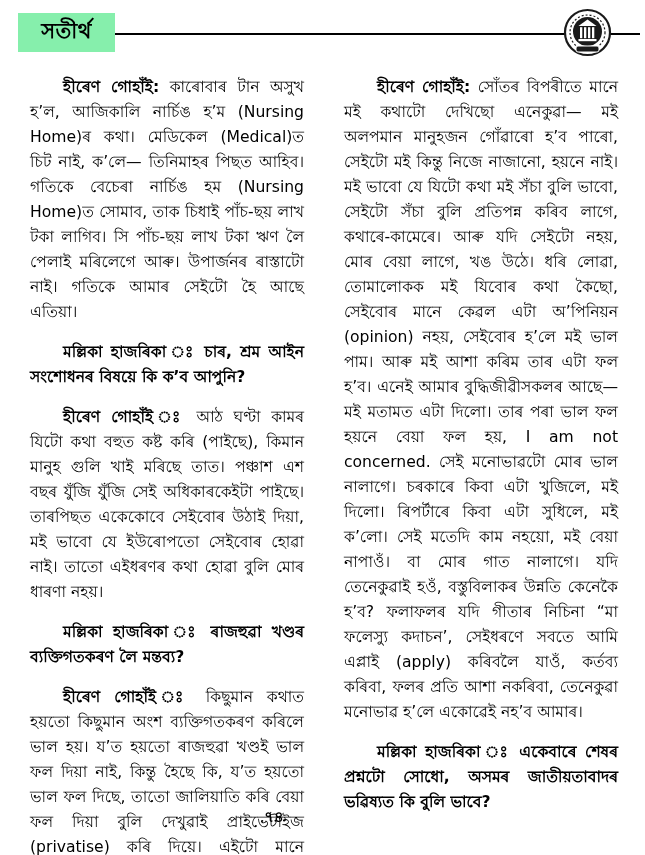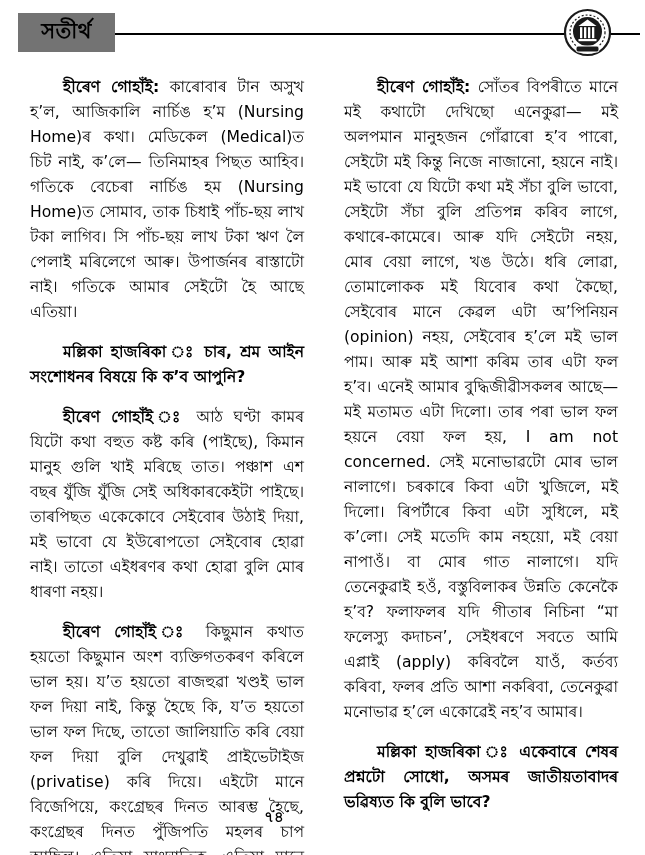--- a/index.html
+++ b/index.html
@@ -4,21 +4,21 @@
 <style>
   html,body{margin:0;padding:0;}
   body{
     width:645px;height:855px;position:relative;background:#ffffff;color:#000;
     font-family:"DejaVu Sans","Liberation Sans",sans-serif;
     overflow:hidden;
   }
   
   .masthead-box{
     position:absolute;left:18px;top:13px;width:97px;height:39px;
-    background:#737373;display:flex;align-items:center;justify-content:center;
+    background:#86efac;display:flex;align-items:center;justify-content:center;
     font-weight:bold;font-size:21px;letter-spacing:.5px;
   }
   .header-rule{
     position:absolute;left:115px;top:33px;width:525px;height:2px;background:#000;
   }
   .logo{
     position:absolute;left:563px;top:8px;width:49px;height:49px;
   }
   
   .col{
@@ -54,20 +54,21 @@
   <rect x="25" y="19.2" width="2.3" height="11" fill="#ffffff"></rect>
   <rect x="29" y="19.2" width="2.3" height="11" fill="#ffffff"></rect>
   <rect x="15.5" y="31" width="18" height="2.2" fill="#ffffff"></rect>
   <rect x="13" y="38" width="23" height="6" rx="2" fill="#1a1a1a" stroke="#ffffff" stroke-width="1"></rect>
 </svg>
 
 <div class="col left">
   <p class="para"><span class="speaker">হীৰেণ গোহাঁই:</span><span> কাৰোবাৰ টান অসুখ হ’ল, আজিকালি নাৰ্চিঙ হ’ম (Nursing Home)ৰ কথা। মেডিকেল (Medical)ত চিট নাই, ক’লে— তিনিমাহৰ পিছত আহিব। গতিকে বেচেৰা নাৰ্চিঙ হম (Nursing Home)ত সোমাব, তাক চিধাই পাঁচ-ছয় লাখ টকা লাগিব। সি পাঁচ-ছয় লাখ টকা ঋণ লৈ পেলাই মৰিলেগে আৰু। উপাৰ্জনৰ ৰাস্তাটো নাই। গতিকে আমাৰ সেইটো হৈ আছে এতিয়া।</span></p>
   <p class="para q"><span class="speaker">মল্লিকা হাজৰিকা ঃ</span><span> চাৰ, শ্ৰম আইন সংশোধনৰ বিষয়ে কি ক’ব আপুনি?</span></p>
   <p class="para"><span class="speaker">হীৰেণ গোহাঁই ঃ</span><span> আঠ ঘণ্টা কামৰ যিটো কথা বহুত কষ্ট কৰি (পাইছে), কিমান মানুহ গুলি খাই মৰিছে তাত। পঞ্চাশ এশ বছৰ যুঁজি যুঁজি সেই অধিকাৰকেইটা পাইছে। তাৰপিছত একেকোবে সেইবোৰ উঠাই দিয়া, মই ভাবো যে ইউৰোপতো সেইবোৰ হোৱা নাই। তাতো এইধৰণৰ কথা হোৱা বুলি মোৰ ধাৰণা নহয়।</span></p>
+  <p class="para q"><span class="speaker">মল্লিকা হাজৰিকা ঃ</span><span> ৰাজহুৱা খণ্ডৰ ব্যক্তিগতকৰণ লৈ মন্তব্য?</span></p>
   <p class="para"><span class="speaker">হীৰেণ গোহাঁই ঃ</span><span> কিছুমান কথাত হয়তো কিছুমান অংশ ব্যক্তিগতকৰণ কৰিলে ভাল হয়। য’ত হয়তো ৰাজহুৱা খণ্ডই ভাল ফল দিয়া নাই, কিন্তু হৈছে কি, য’ত হয়তো ভাল ফল দিছে, তাতো জালিয়াতি কৰি বেয়া ফল দিয়া বুলি দেখুৱাই প্ৰাইভেটাইজ (privatise) কৰি দিয়ে। এইটো মানে বিজেপিয়ে, কংগ্ৰেছৰ দিনত আৰম্ভ হৈছে, কংগ্ৰেছৰ দিনত পুঁজিপতি মহলৰ চাপ আছিল। এতিয়া সাংঘাতিক, এতিয়া মানে কথাই নাই। গতিকে ব্যক্তিগতকৰণৰ মই পক্ষপাতী নহওঁ, মই বিৰোধী। কিন্তু বৰ্তমান অৱস্থাত আমি যদি চিধাই কেপিটেলিজম (capitalism) আঁতৰাই দিবলৈ বিচাৰো, আমাৰ কিন্তু নাজল নাথল অৱস্থা হ’ব। এতিয়া আমি গুচাব নোৱাৰো। কিন্তু ক্ৰমে ক্ৰমে তাৰ প্ৰভাৱ কমাব লাগিব আৰু কেপিটেলিজমৰ যিখিনি ভাল গুণ আছে, মানুহে পৰিশ্ৰম কৰিব লাগিব, মানুহ উদ্যোগী হ’ব লাগিব, ভৱিষ্যতৰ কিবা উদ্ভাৱন কৰি থাকিব লাগিব। ৰাছিয়াত যি দুৰ্গতি হ’ল, তাত উদ্ভাৱনশীলতা কমি আহিল। মানুহবিলাক চোকা, চাইন্স (science)-টাইনো জানে। কিন্তু চাইন্স (science) বস্তু এটা কেনেকৈ ইণ্ডাষ্ট্ৰী (industry)ত আনিব লাগিব, প্ৰডাকশ্যন বঢ়াবৰ কাৰণে প্ৰডাক্টিভিটি (productivity) বঢ়াবৰ কাৰণে, সেইবোৰ ধৰণৰো চিন্তাত আছে। আমেৰিকাই সেইটো কৰিলে।</span></p>
 </div>
 
 <div class="col right">
   <p class="para"><span class="speaker">হীৰেণ গোহাঁই:</span><span> সোঁতৰ বিপৰীতে মানে মই কথাটো দেখিছো এনেকুৱা— মই অলপমান মানুহজন গোঁৱাৰো হ’ব পাৰো, সেইটো মই কিন্তু নিজে নাজানো, হয়নে নাই। মই ভাবো যে যিটো কথা মই সঁচা বুলি ভাবো, সেইটো সঁচা বুলি প্ৰতিপন্ন কৰিব লাগে, কথাৰে-কামেৰে। আৰু যদি সেইটো নহয়, মোৰ বেয়া লাগে, খঙ উঠে। ধৰি লোৱা, তোমালোকক মই যিবোৰ কথা কৈছো, সেইবোৰ মানে কেৱল এটা অ’পিনিয়ন (opinion) নহয়, সেইবোৰ হ’লে মই ভাল পাম। আৰু মই আশা কৰিম তাৰ এটা ফল হ’ব। এনেই আমাৰ বুদ্ধিজীৱীসকলৰ আছে— মই মতামত এটা দিলো। তাৰ পৰা ভাল ফল হয়নে বেয়া ফল হয়, I am not concerned. সেই মনোভাৱটো মোৰ ভাল নালাগে। চৰকাৰে কিবা এটা খুজিলে, মই দিলো। ৰিপৰ্টাৰে কিবা এটা সুধিলে, মই ক’লো। সেই মতেদি কাম নহয়ো, মই বেয়া নাপাওঁ। বা মোৰ গাত নালাগে। যদি তেনেকুৱাই হওঁ, বস্তুবিলাকৰ উন্নতি কেনেকৈ হ’ব? ফলাফলৰ যদি গীতাৰ নিচিনা “মা ফলেস্যু কদাচন’, সেইধৰণে সবতে আমি এপ্লাই (apply) কৰিবলৈ যাওঁ, কৰ্তব্য কৰিবা, ফলৰ প্ৰতি আশা নকৰিবা, তেনেকুৱা মনোভাৱ হ’লে একোৱেই নহ’ব আমাৰ।</span></p>
   <p class="para q"><span class="speaker">মল্লিকা হাজৰিকা ঃ</span><span> একেবাৰে শেষৰ প্ৰশ্নটো সোধো, অসমৰ জাতীয়তাবাদৰ ভৱিষ্যত কি বুলি ভাবে?</span></p>
 
 </div>
 
 <div class="page-num">৭৪</div>

